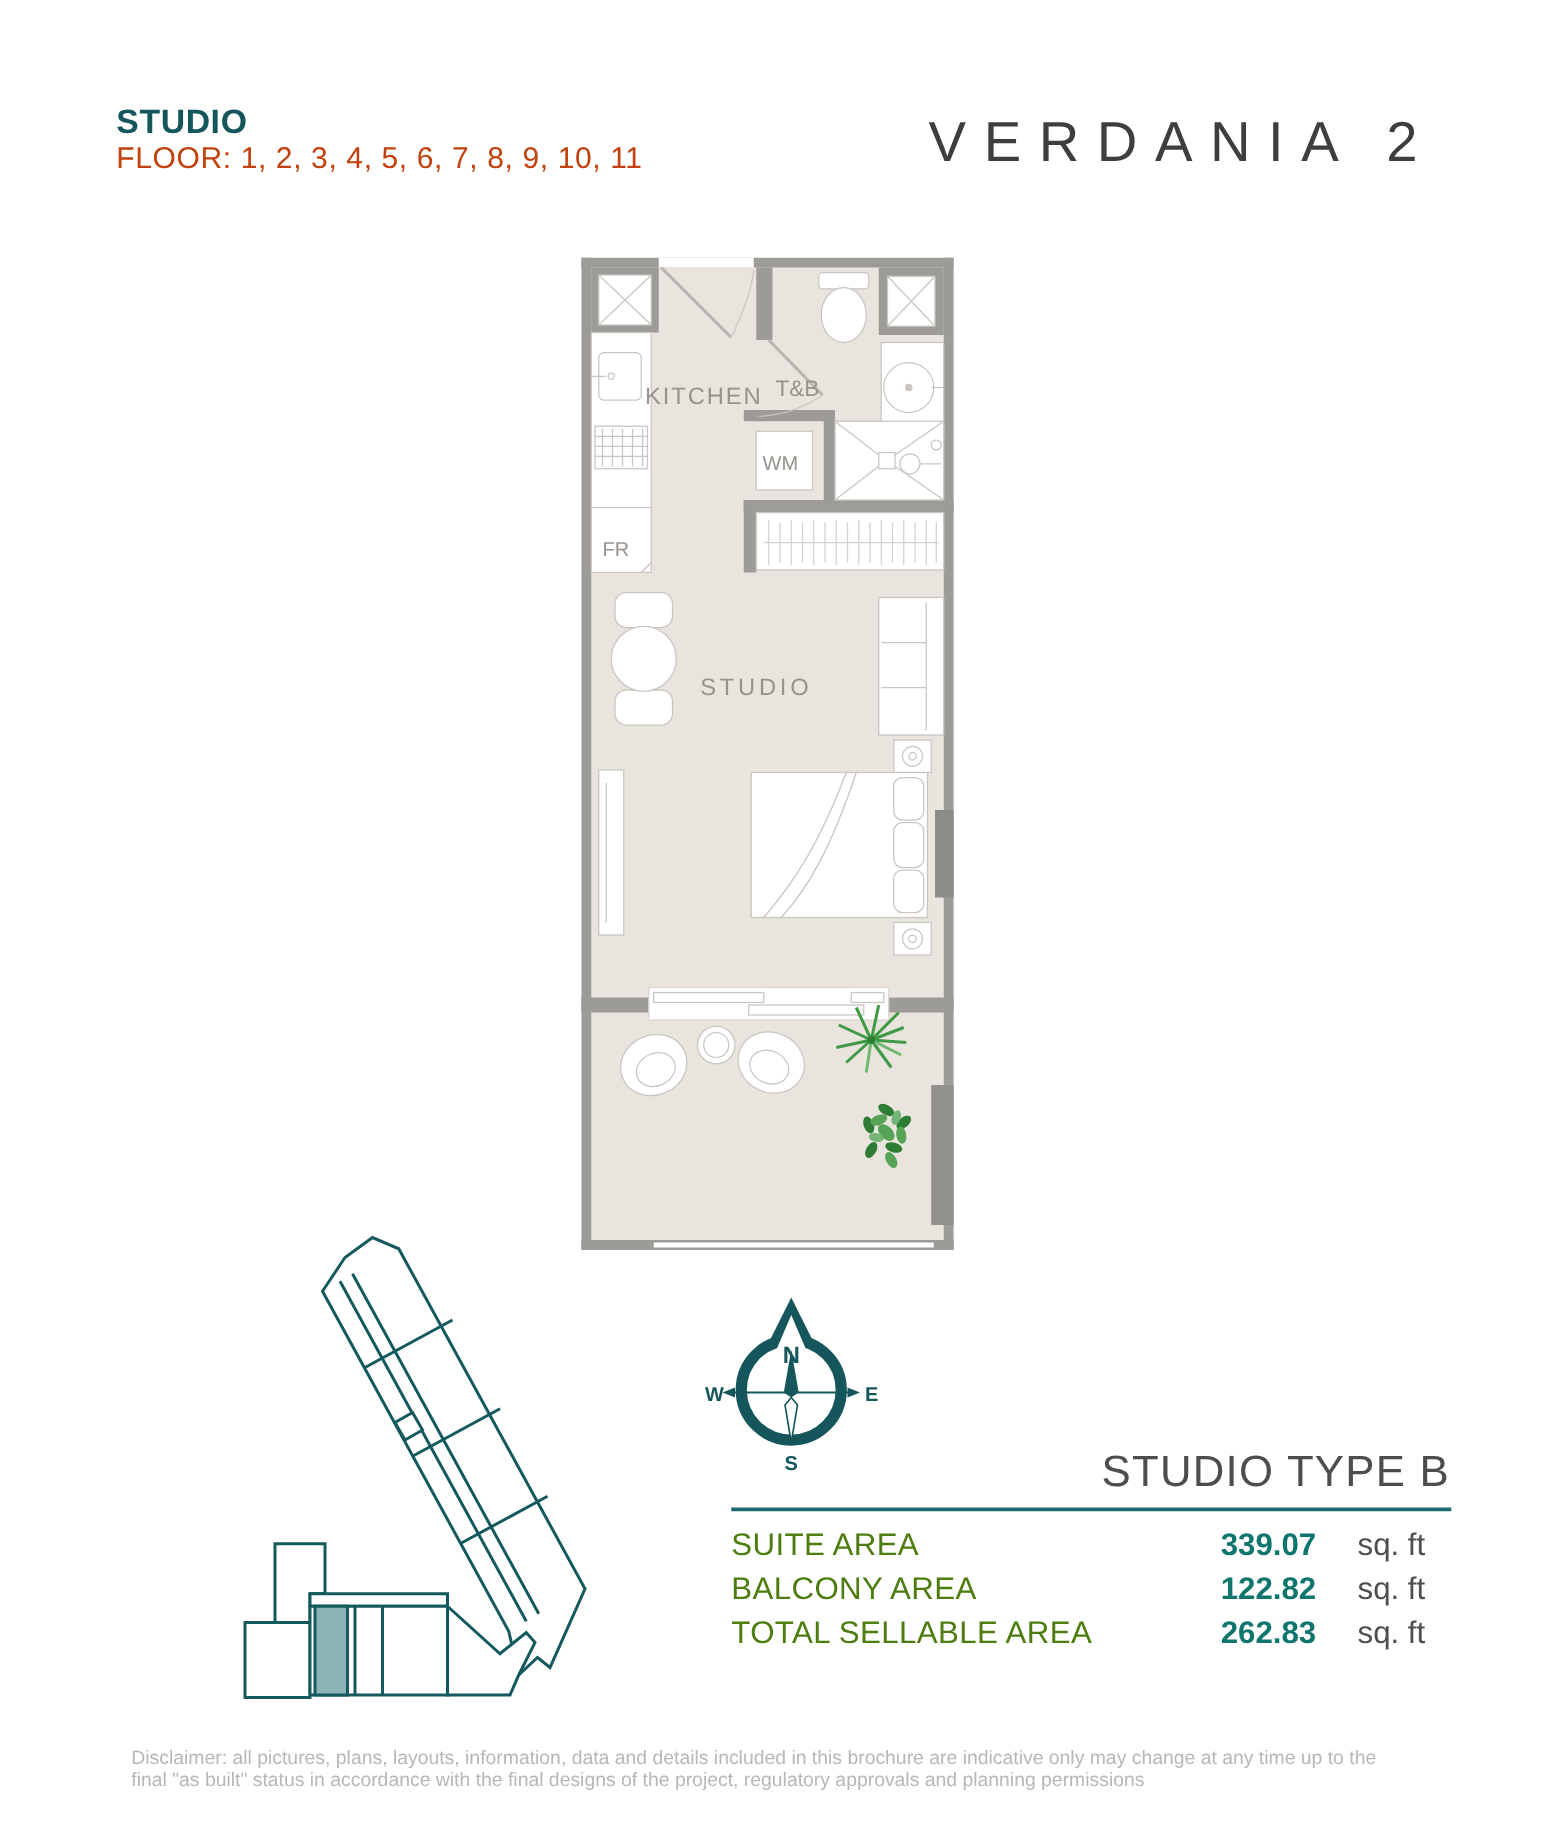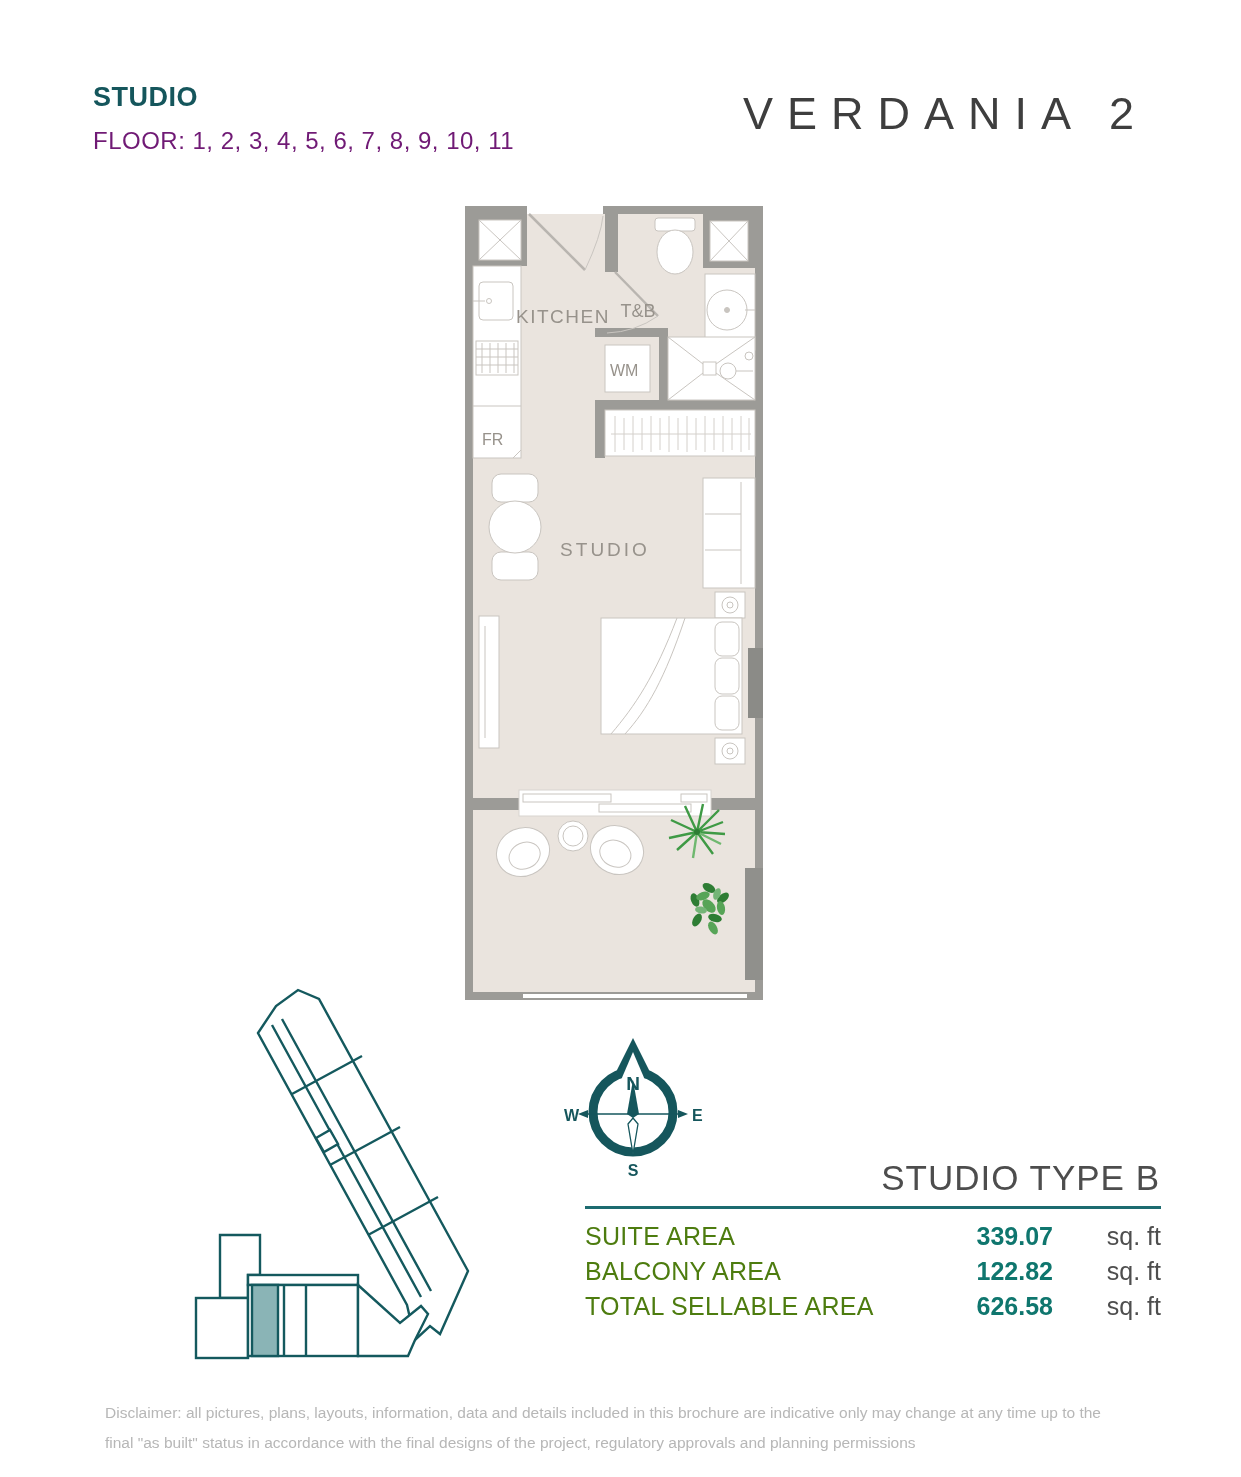--- a/index.html
+++ b/index.html
@@ -1,40 +1,40 @@
 <!DOCTYPE html>
 <html><head>
 <meta charset="utf-8">
 <style>
   html,body{margin:0;padding:0;background:#fff;}
   body{width:1241px;height:1477px;position:relative;font-family:"Liberation Sans",sans-serif;overflow:hidden;}
 
   .unit-header{position:absolute;left:93px;top:82px;}
   .unit-title{color:#15565c;font-size:27px;font-weight:bold;letter-spacing:.5px;}
-  .unit-floors{color:#701a75;font-size:24px;margin-top:14px;letter-spacing:.5px;}
+  .unit-floors{color:#c2410c;font-size:24px;letter-spacing:.5px;}
 
   .brand{position:absolute;top:88px;right:93px;font-size:45px;color:#3e3e3e;
          letter-spacing:14px;font-weight:300;white-space:nowrap;text-align:right;}
 
   .floorplan{position:absolute;left:465px;top:206px;width:298px;height:794px;}
   .keyplan{position:absolute;left:178px;top:988px;width:310px;height:382px;}
   .compass{position:absolute;left:558px;top:1028px;width:150px;height:152px;}
 
   .type-title{position:absolute;top:1158px;right:81px;font-size:35px;color:#4d4d4d;
               letter-spacing:1px;}
   .rule{position:absolute;left:585px;top:1206px;width:576px;height:3px;background:#1d6b70;}
 
   .area-table{position:absolute;left:585px;top:1222px;width:576px;}
   .area-row{display:flex;align-items:baseline;height:35px;font-size:25px;}
   .area-label{flex:1;color:#4d7c0f;letter-spacing:.3px;}
   .area-value{width:100px;text-align:right;font-weight:bold;color:#0f766e;}
-  .area-unit{width:75px;margin-left:33px;color:#4e4e4e;text-align:right;}
+  .area-unit{width:75px;margin-left:33px;color:#4e4e4e;}
 
   .disclaimer{position:absolute;left:105px;top:1398px;width:1015px;
-              font-size:15.5px;line-height:30px;color:#b7b7b7;}
+              font-size:15.5px;line-height:18px;color:#b7b7b7;}
 
   svg text{font-family:"Liberation Sans",sans-serif;}
 </style>
 </head>
 <body>
 
 <div class="unit-header">
   <div class="unit-title">STUDIO</div>
   <div class="unit-floors">FLOOR: 1, 2, 3, 4, 5, 6, 7, 8, 9, 10, 11</div>
 </div>
@@ -273,18 +273,18 @@
     <span class="area-value">339.07</span>
     <span class="area-unit">sq. ft</span>
   </div>
   <div class="area-row">
     <span class="area-label">BALCONY AREA</span>
     <span class="area-value">122.82</span>
     <span class="area-unit">sq. ft</span>
   </div>
   <div class="area-row">
     <span class="area-label">TOTAL SELLABLE AREA</span>
-    <span class="area-value">626.58</span>
+    <span class="area-value">262.83</span>
     <span class="area-unit">sq. ft</span>
   </div>
 </div>
 
 <div class="disclaimer">Disclaimer: all pictures, plans, layouts, information, data and details included in this brochure are indicative only may change at any time up to the final "as built" status in accordance with the final designs of the project, regulatory approvals and planning permissions</div>
 
 </body></html>

